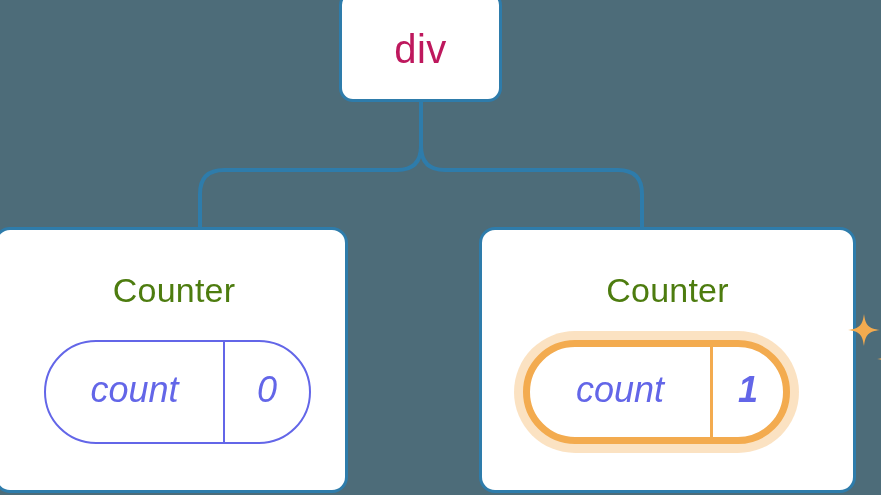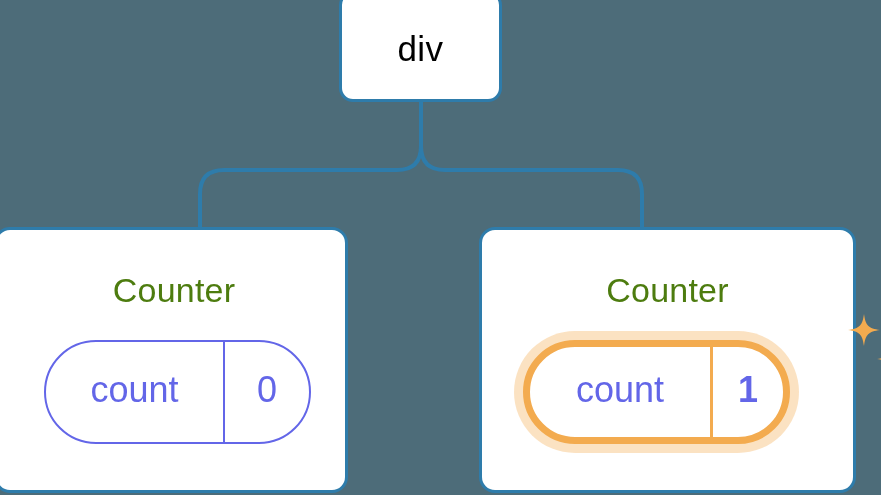--- a/index.html
+++ b/index.html
@@ -40,22 +40,22 @@
     height: 111px;
     background: #ffffff;
     border: 3px solid #2e7cab;
     border-radius: 14px;
     box-sizing: border-box;
     display: flex;
     align-items: center;
     justify-content: center;
   }
   .node-root-label {
-    color: #000000;
-    font-size: 35px;
+    color: #be185d;
+    font-size: 40px;
     letter-spacing: 0.5px;
     line-height: 1;
     transform: translateY(2px);
   }
 
   
   .card {
     position: absolute;
     background: #ffffff;
     border: 3px solid #2e7cab;
@@ -124,21 +124,21 @@
     box-sizing: border-box;
   }
   .pill-key { flex: 0 0 177px; }
   .pill.highlight .pill-key { flex: 0 0 180px; }
   .pill-val { flex: 1 1 auto; }
 
   .pill.normal .pill-val  { border-left: 2px solid #6366e8; }
   .pill.highlight .pill-val { border-left: 3px solid #f3ab4f; }
 
   .pill-val.bold { font-weight: bold; }
-  .pill-key span, .pill-val span { transform: translateY(-2px); display:block; }
+  .pill-key span, .pill-val span { transform: translateY(-2px); display:block;font-style:italic; }
 
   
   .sparkles {
     position: absolute;
     left: 319px;
     top: -26px;
     width: 62px;
     height: 74px;
     pointer-events: none;
   }

